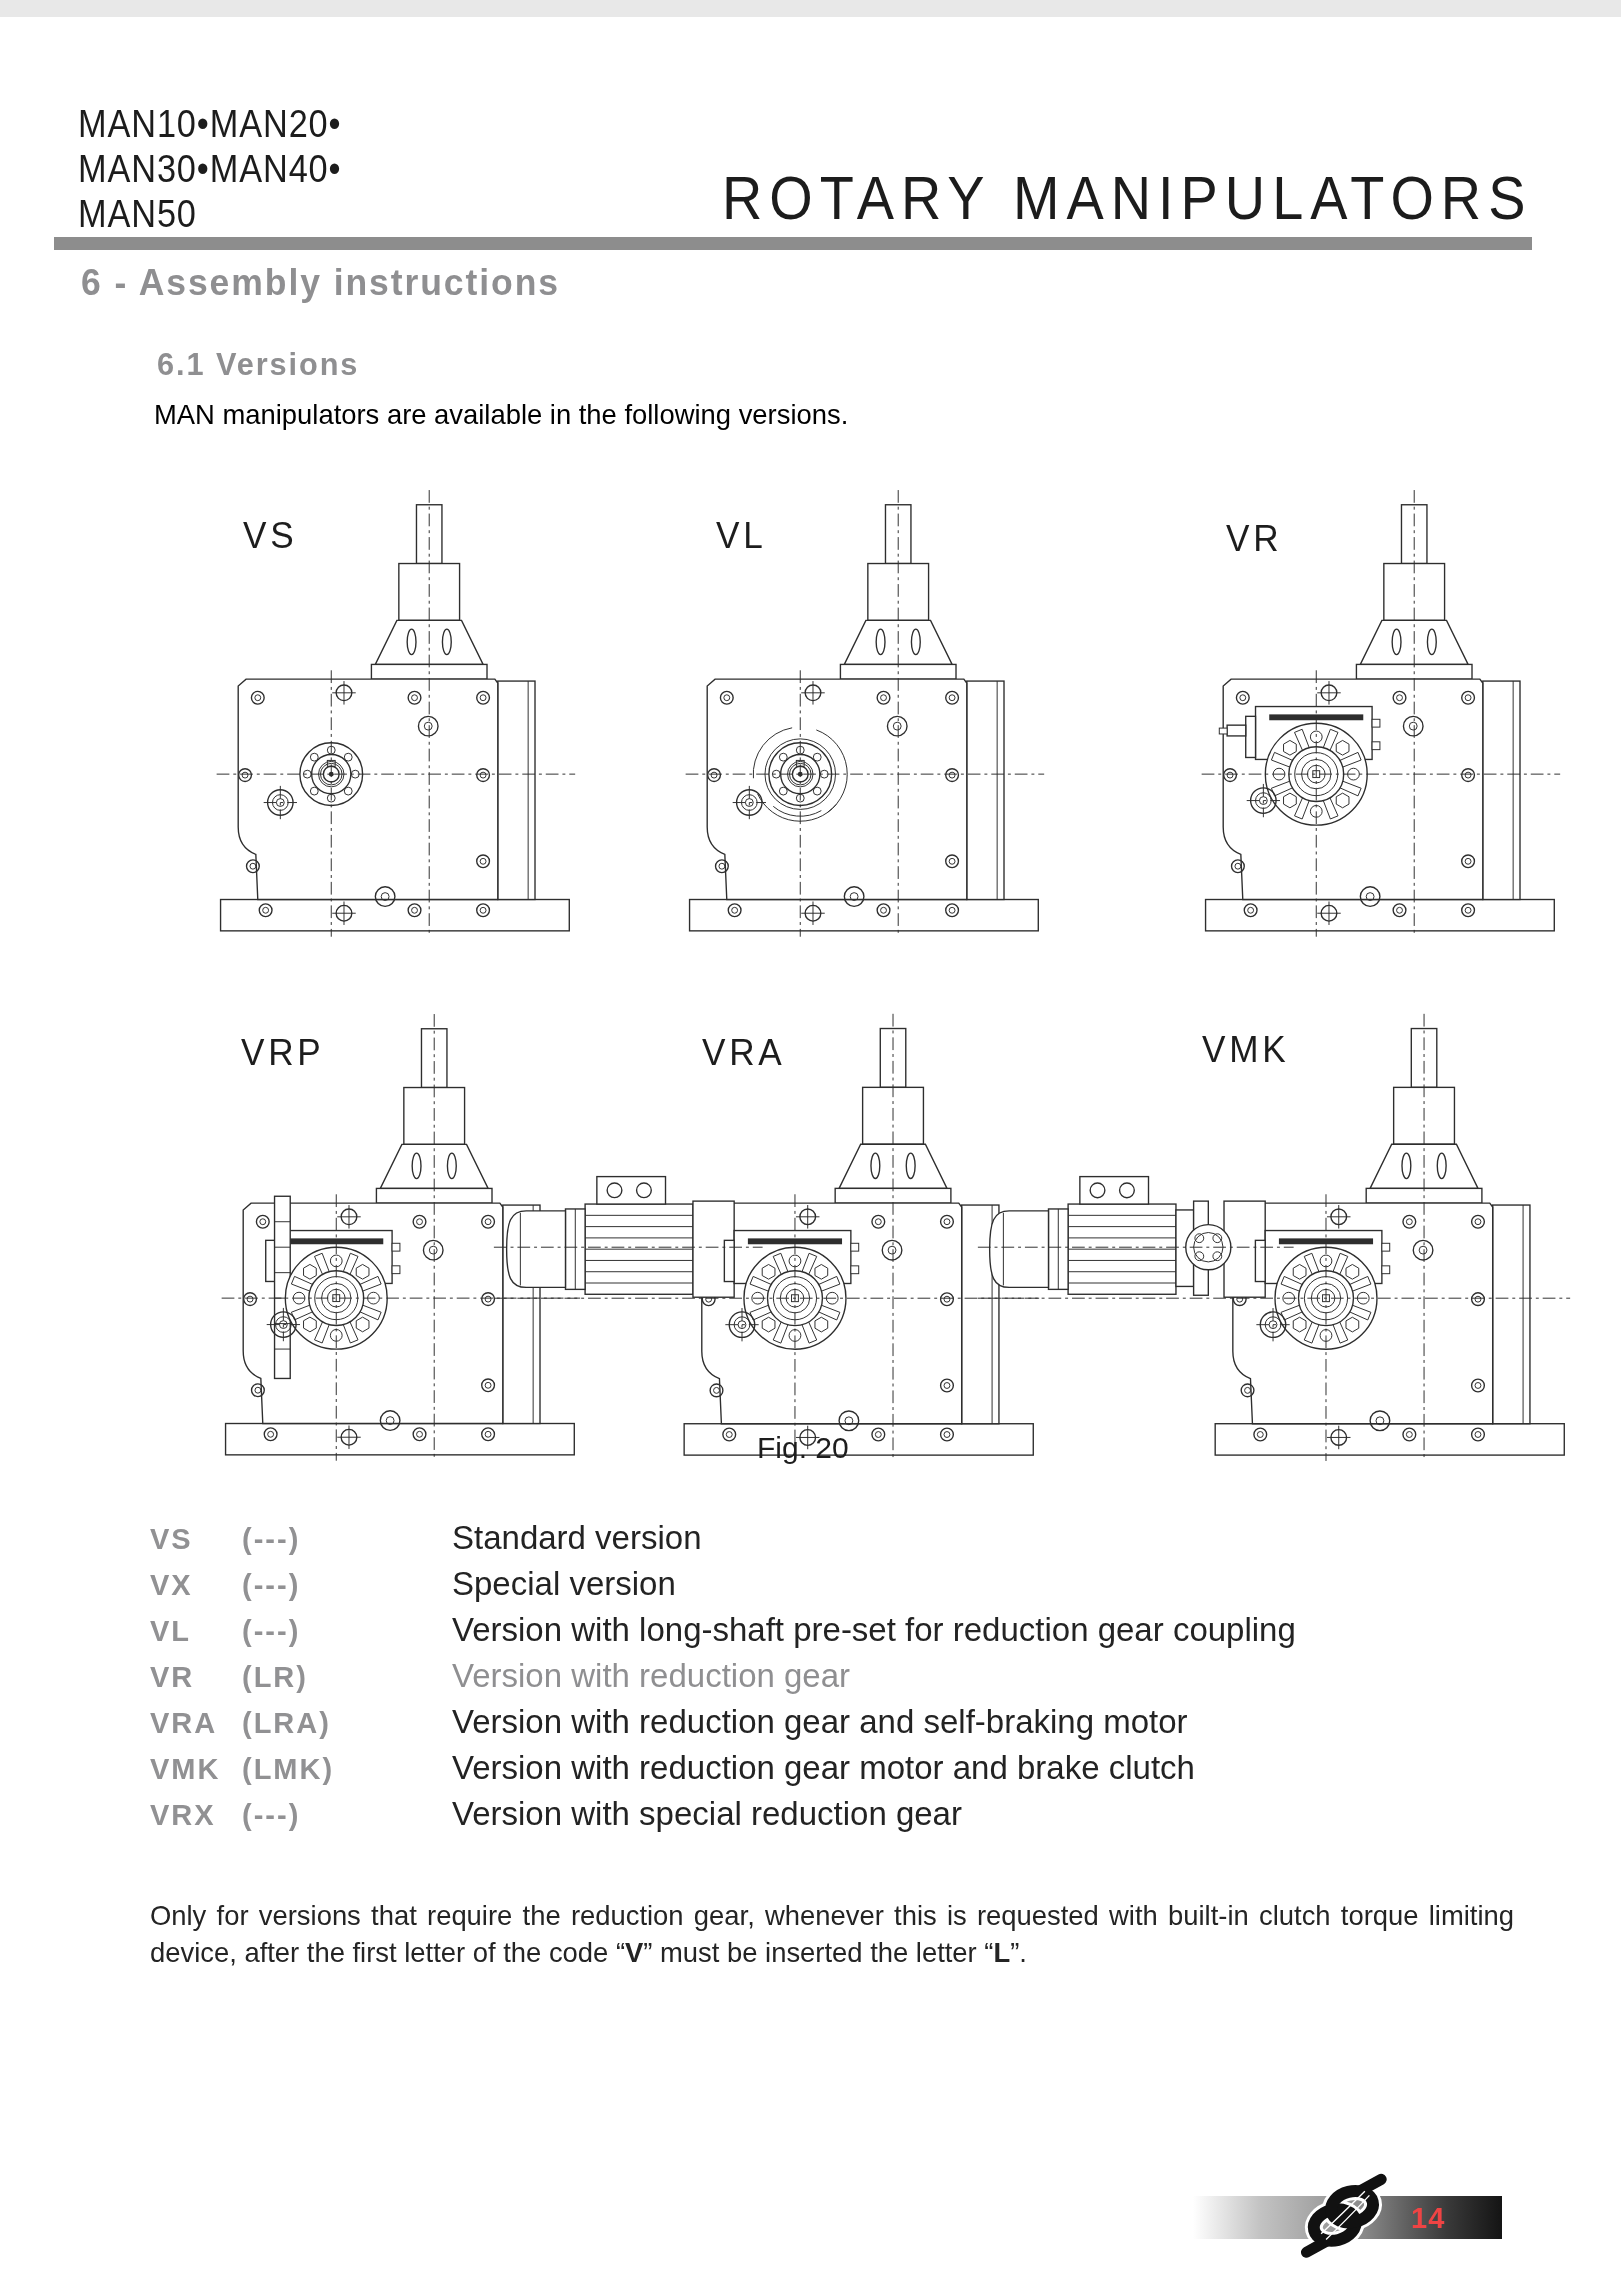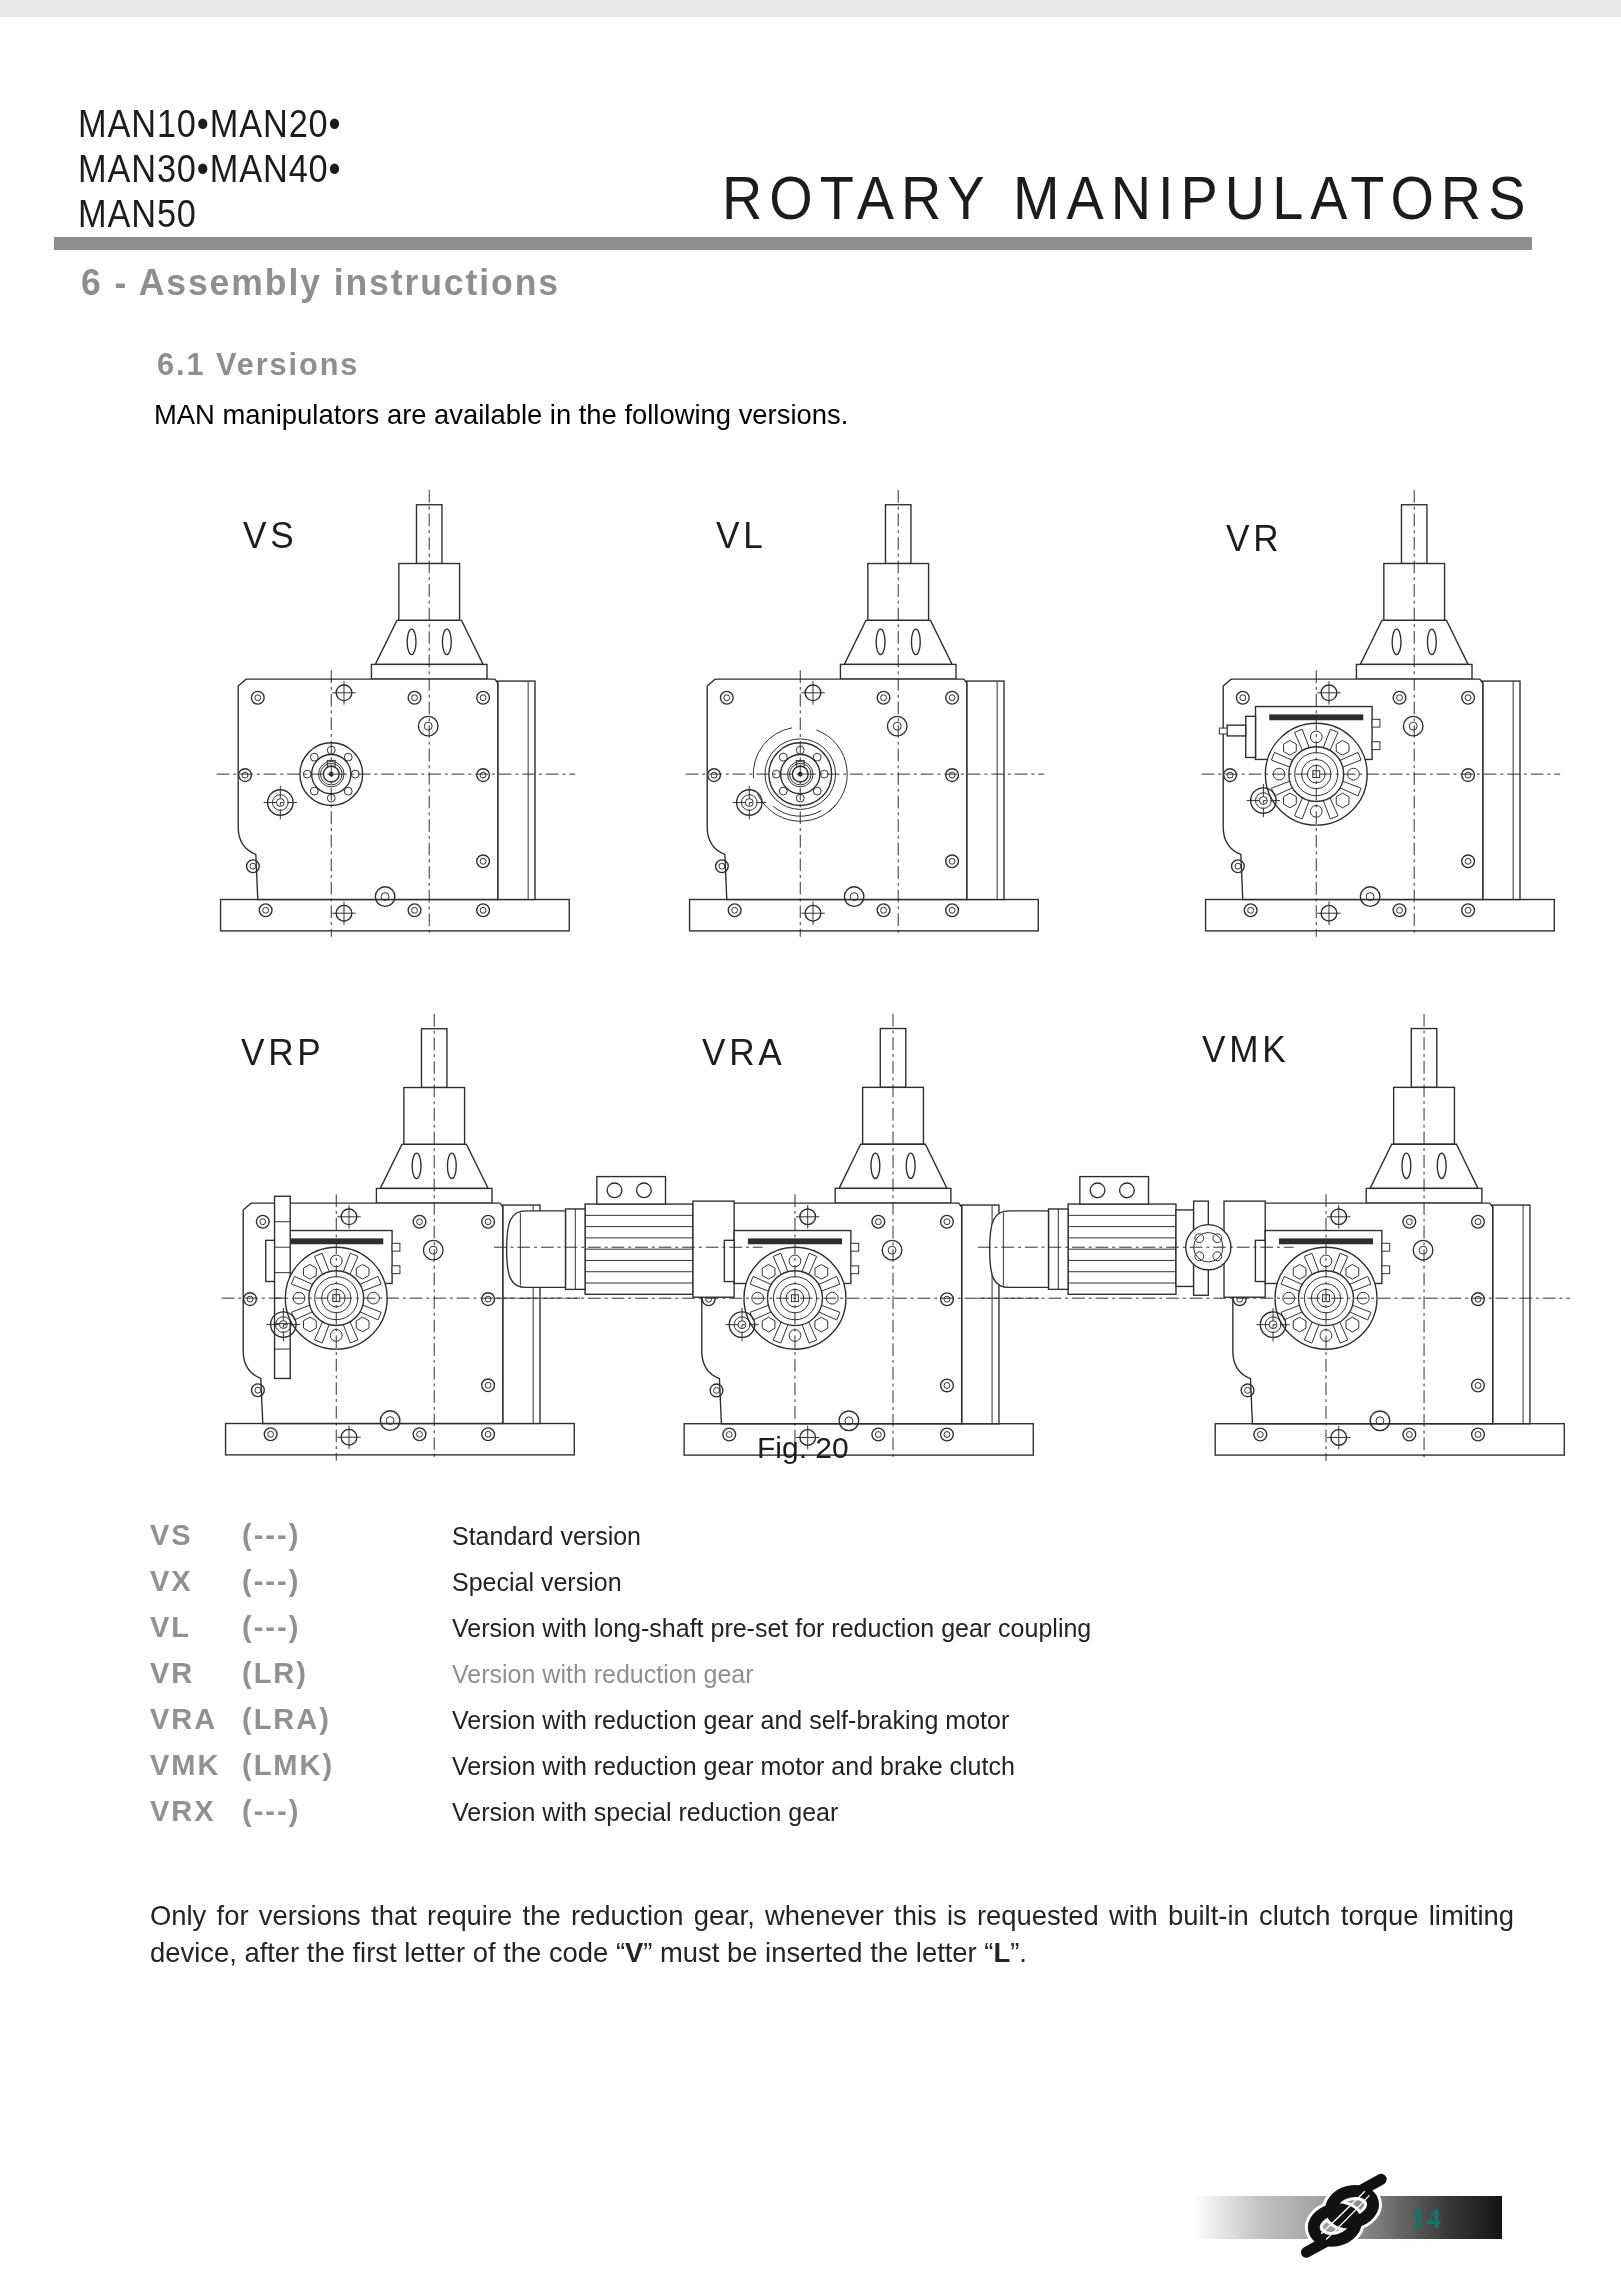--- a/index.html
+++ b/index.html
@@ -41,32 +41,32 @@
   .manip .thin{stroke-width:1;}
   .manip .dash{stroke-width:1;stroke-dasharray:13 4 3 4;}
 
   
   .legend{left:150px;top:1502px;}
   .lg-row{height:46px;white-space:nowrap;}
   .lg-code,.lg-bracket{display:inline-block;font-size:29px;font-weight:bold;letter-spacing:2px;
           color:#919193;vertical-align:baseline;}
   .lg-code{min-width:92px;}
   .lg-bracket{min-width:210px;}
-  .lg-desc{font-size:25px;color:#232323;}
+  .lg-desc{font-size:33px;color:#232323;}
   .lg-desc[data-muted="true"]{color:#8f8f91;}
 
   
   .note{left:150px;top:1880px;width:1364px;font-size:27.4px;line-height:37px;
         text-align:justify;color:#242424;margin:0;}
   .note b{font-weight:bold;}
 
   
   .footer-bar{left:1193px;top:2179px;width:309px;height:43px;
       background:linear-gradient(to right, rgba(185,185,185,0) 0%, #c2c2c2 22%, #8a8a8a 55%, #3a3a3a 82%, #141414 100%);}
-  .page-num{left:1411px;top:2185px;font-size:29px;font-weight:bold;color:#0f766e;letter-spacing:1px;font-family:Liberation Serif, serif;}
+  .page-num{left:1411px;top:2185px;font-size:29px;font-weight:bold;color:#ef4444;letter-spacing:1px;}
   .logo{left:1292px;top:2156px;width:102px;height:86px;}
 </style>
 </head>
 <body>
 
 <div class="page">
 
   <div class="abs models">
     <div>MAN10•MAN20•</div>
     <div>MAN30•MAN40•</div>

